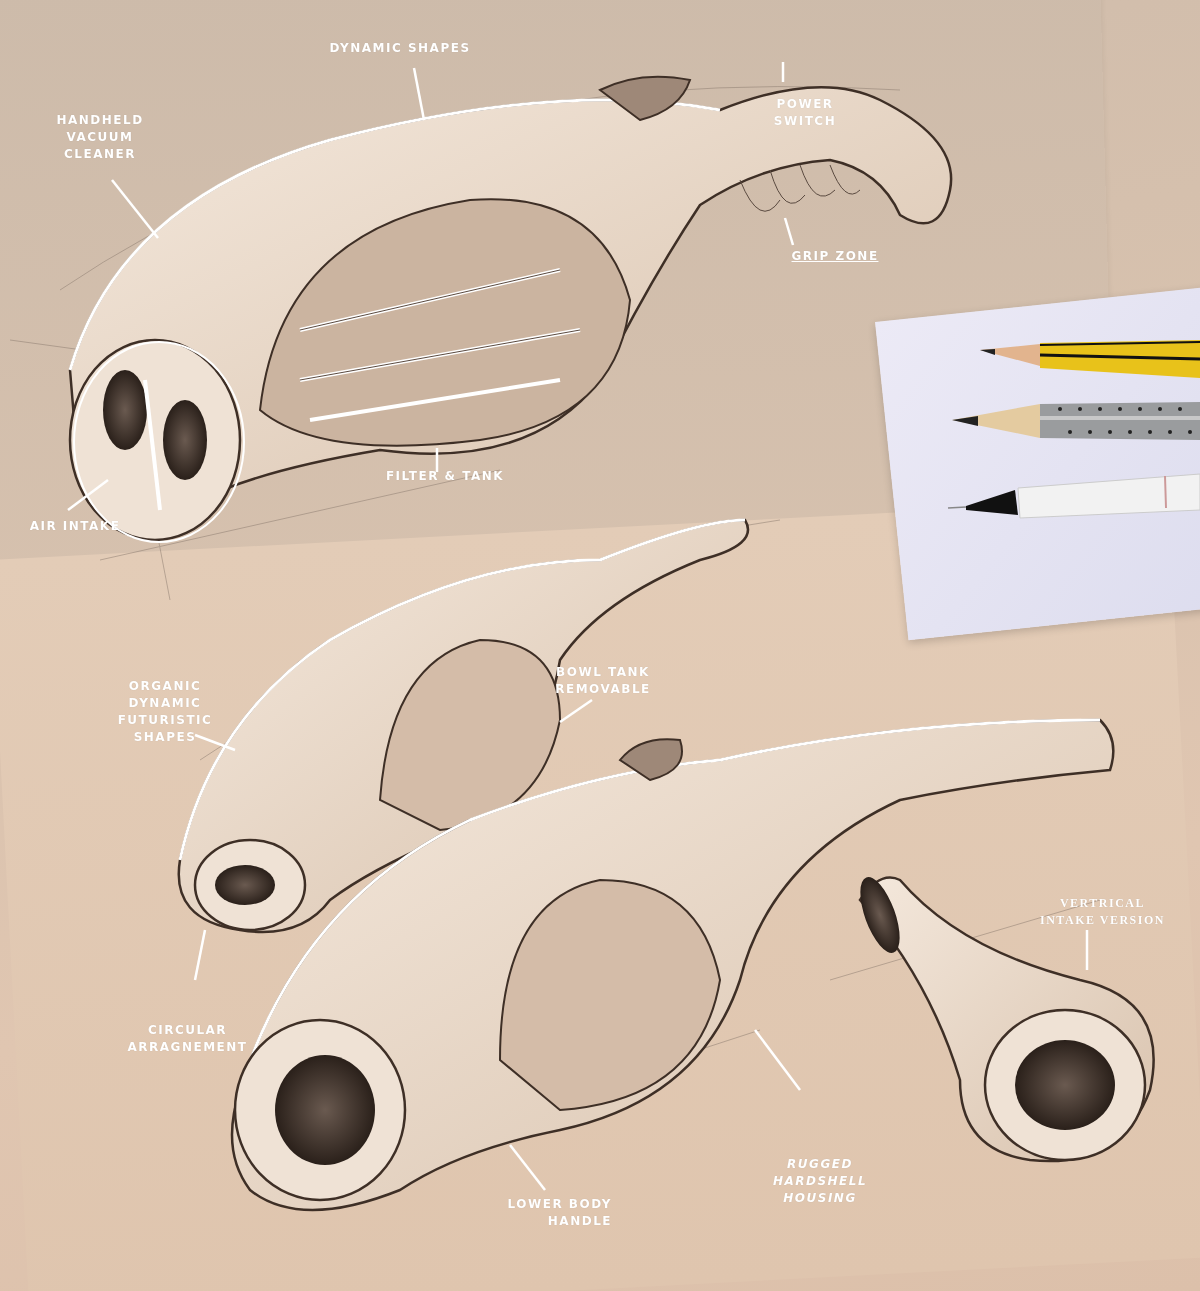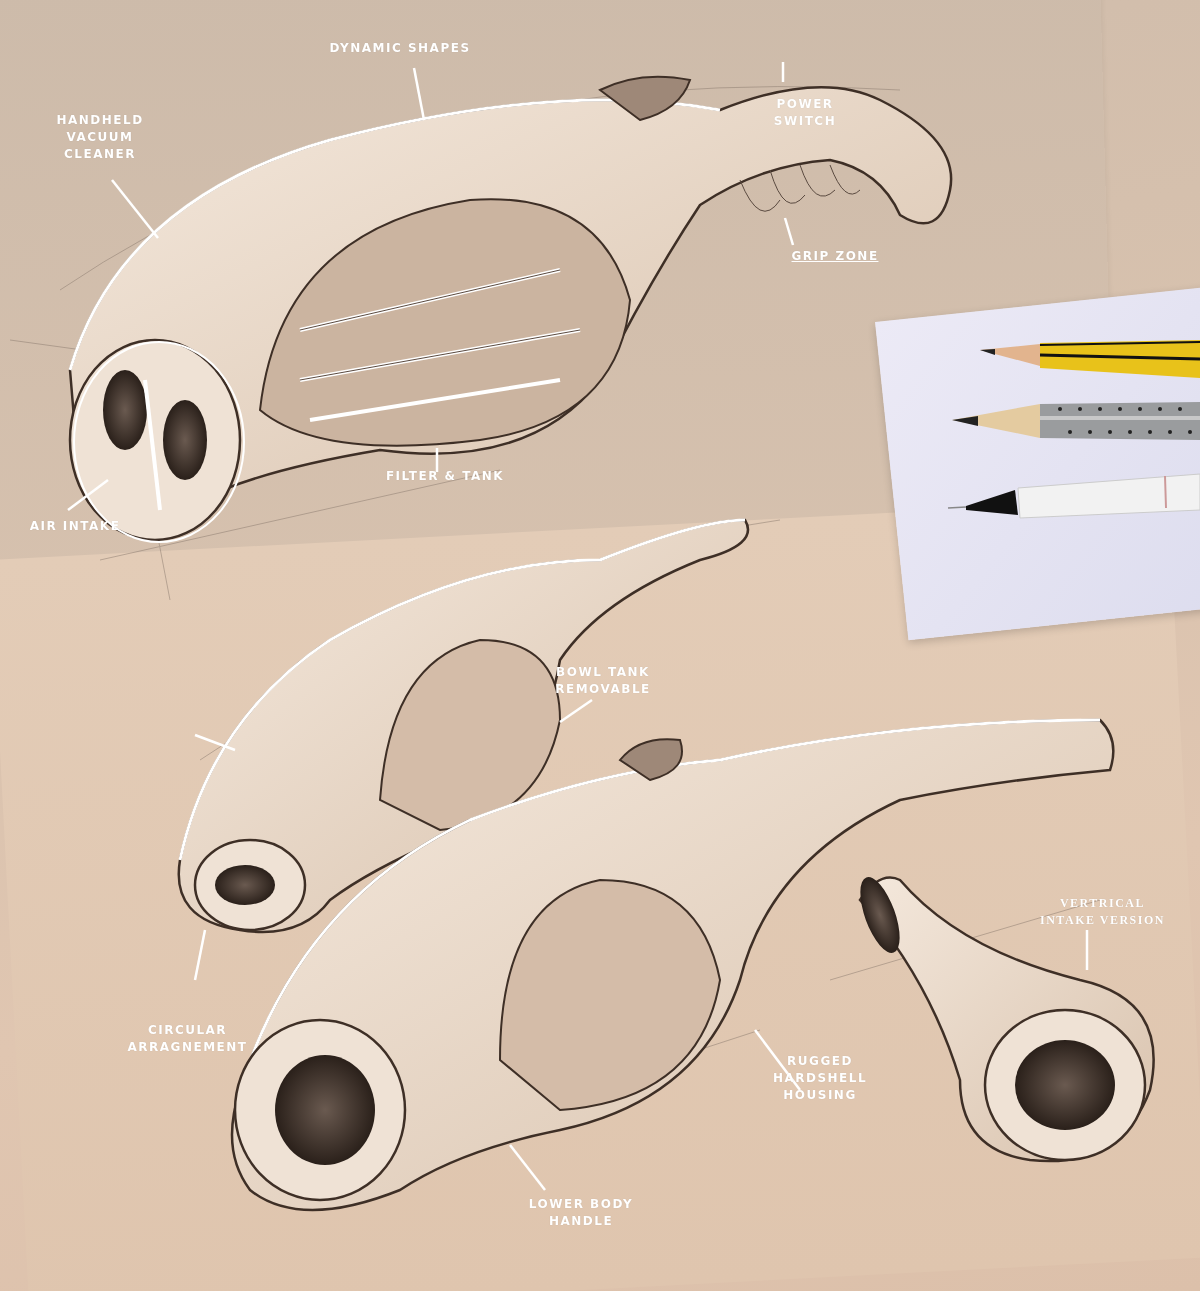--- a/index.html
+++ b/index.html
@@ -143,24 +143,28 @@
   </svg>
 
   <div class="label" style="left:40px;top:112px;width:120px;">Handheld
 Vacuum
 Cleaner</div>
   <div class="label" style="left:320px;top:40px;width:160px;">Dynamic Shapes</div>
   <div class="label" style="left:745px;top:51px;width:120px;margin-top:45px;">Power Switch</div>
   <div class="label" style="left:780px;top:248px;width:110px;text-decoration:underline;">Grip Zone</div>
   <div class="label" style="left:375px;top:468px;width:140px;">Filter &amp; Tank</div>
   <div class="label" style="left:20px;top:518px;width:110px;">Air Intake</div>
+  <div class="label" style="left:110px;top:678px;width:110px;">Organic
+Dynamic
+Futuristic
+Shapes</div>
   <div class="label" style="left:538px;top:664px;width:130px;">Bowl Tank
 Removable</div>
   <div class="label" style="left:115px;top:1022px;width:145px;">Circular
 Arragnement</div>
   <div class="label" style="left:1030px;top:895px;width:145px;font-family:Liberation Serif, serif;">Vertrical
 Intake Version</div>
-  <div class="label" style="left:760px;top:1053px;width:120px;">Rugged
+  <div class="label" style="left:760px;top:1156px;width:120px;font-style:italic;">Rugged
 Hardshell
 Housing</div>
-  <div class="label" style="left:521px;top:1196px;width:120px;">Lower Body
+  <div class="label" style="left:492px;top:1196px;width:120px;text-align:right;">Lower Body
 Handle</div>
 </div>
 
 </body></html>

